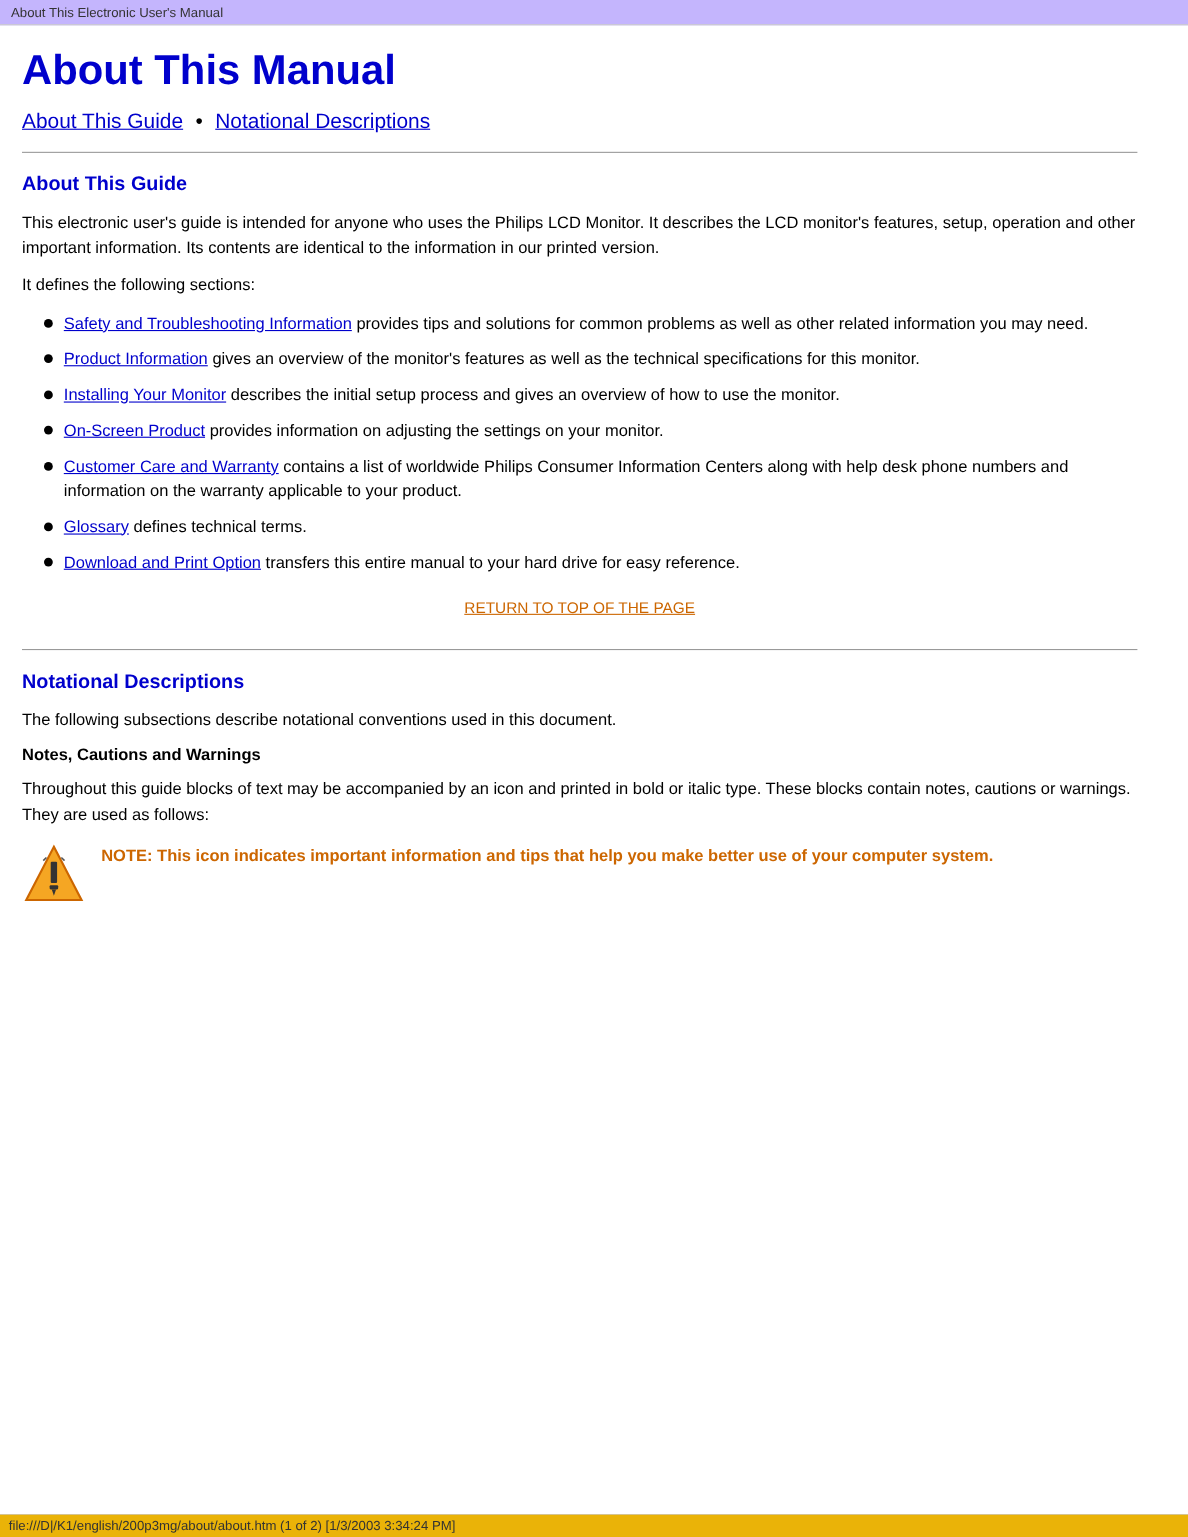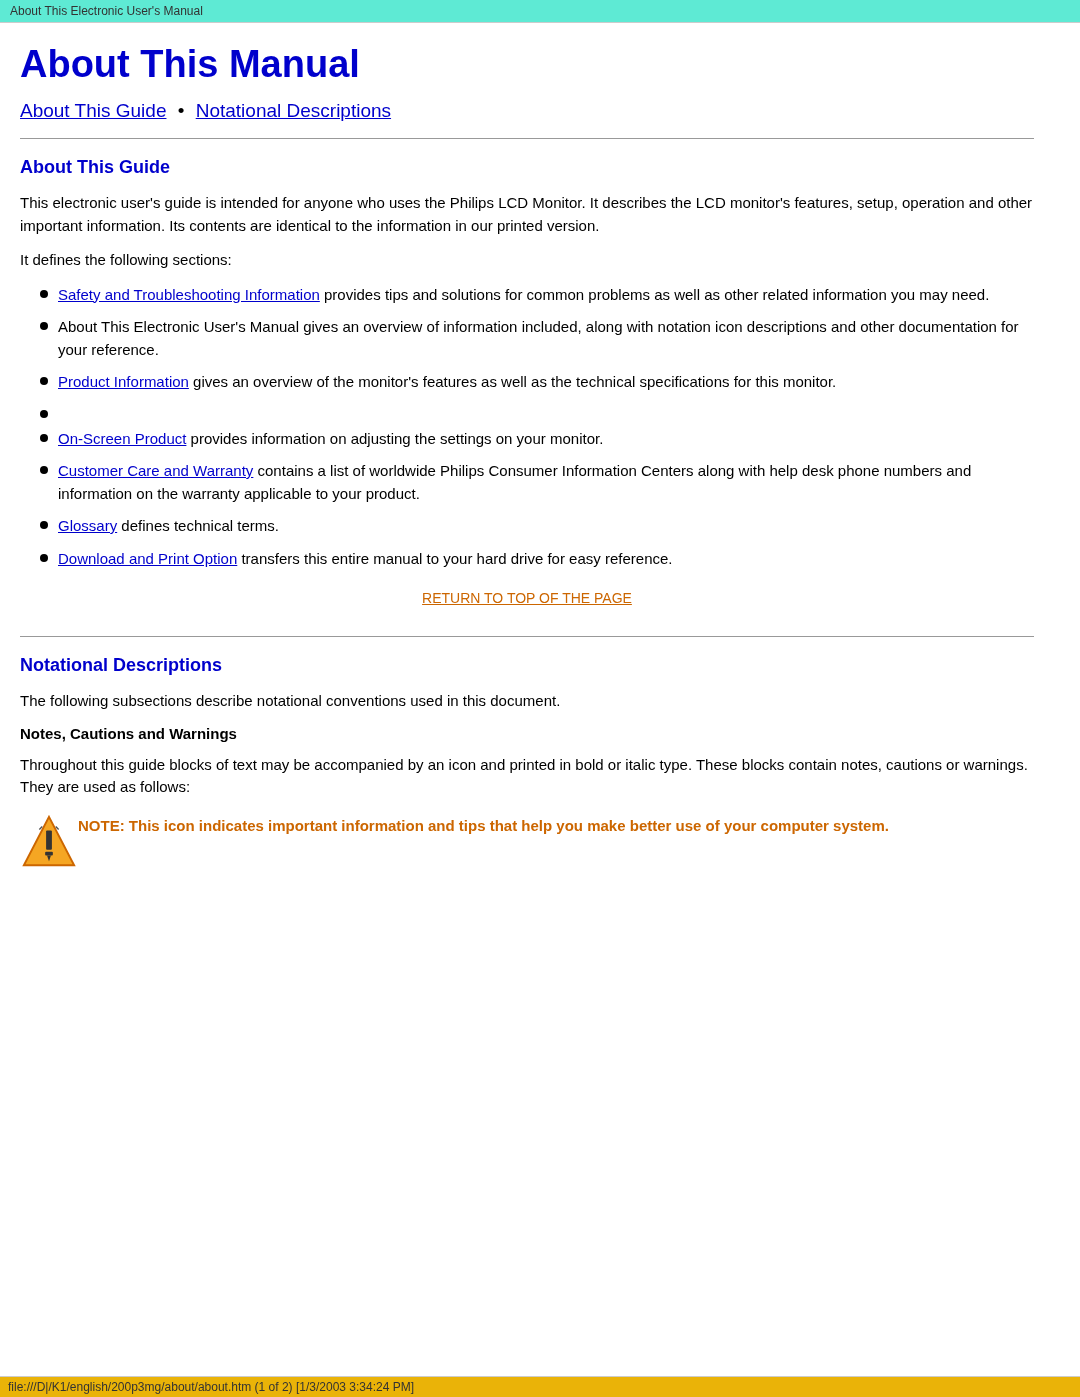--- a/index.html
+++ b/index.html
@@ -11,21 +11,21 @@
     body {
       font-family: Times New Roman, serif;
       font-size: 15px;
       color: #000000;
       background: #ffffff;
       padding: 0;
       margin: 0;
     }
 
     .browser-tab-bar {
-      background: #5eead4;
+      background: #c4b5fd;
       border-bottom: 1px solid #ccc;
       padding: 4px 10px;
       font-size: 12px;
       color: #333;
       font-family: Arial, sans-serif;
     }
 
     .page-wrapper {
       padding: 20px 46px 40px 20px;
       max-width: 1080px;
@@ -123,20 +123,21 @@
       font-weight: bold;
       font-size: 15px;
       margin-bottom: 12px;
       font-family: Arial, sans-serif;
     }
 
     .note-box {
       display: flex;
       align-items: flex-start;
       margin-top: 14px;
+      gap: 14px;
     }
 
     .note-icon {
       width: 58px;
       height: 58px;
       flex-shrink: 0;
     }
 
     .note-text {
       font-size: 15px;
@@ -191,36 +192,33 @@
 
     <ul class="bullet-list">
 
       <li>
         <span class="bullet-dot"></span>
         <span>
           <a href="#">Safety and Troubleshooting Information</a> provides tips and solutions for common problems as well as other related information you may need.
         </span>
       </li>
 
-      <li>
-        <span class="bullet-dot"></span>
-        <span>
-          About This Electronic User's Manual gives an overview of information included, along with notation icon descriptions and other documentation for your reference.
-        </span>
-      </li>
 
       <li>
         <span class="bullet-dot"></span>
         <span>
           <a href="#">Product Information</a> gives an overview of the monitor's features as well as the technical specifications for this monitor.
         </span>
       </li>
 
       <li>
         <span class="bullet-dot"></span>
+        <span>
+          <a href="#">Installing Your Monitor</a> describes the initial setup process and gives an overview of how to use the monitor.
+        </span>
       </li>
 
       <li>
         <span class="bullet-dot"></span>
         <span>
           <a href="#">On-Screen Product</a> provides information on adjusting the settings on your monitor.
         </span>
       </li>
 
       <li>

